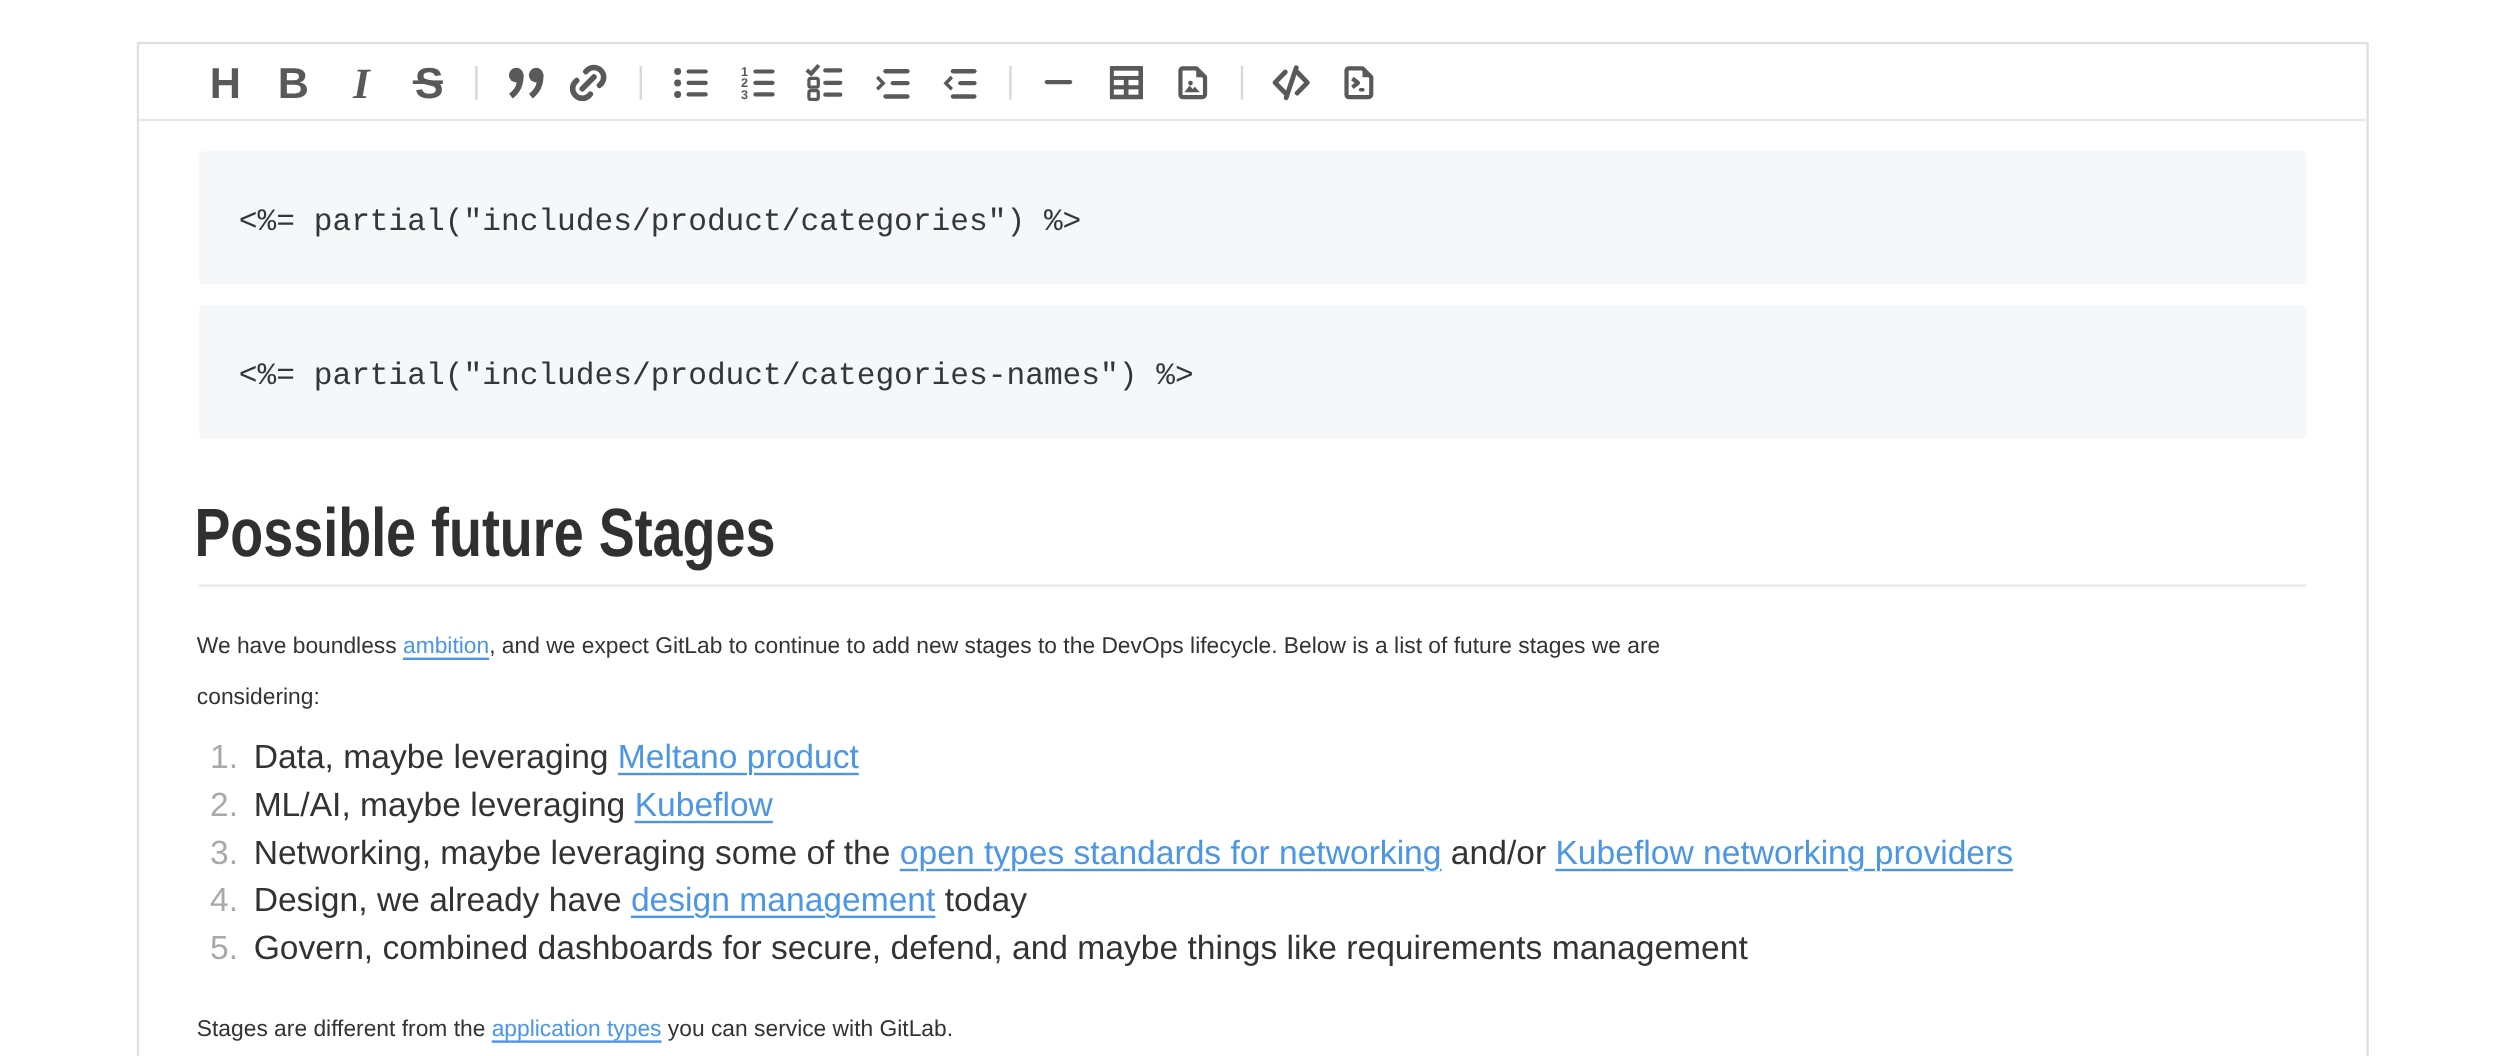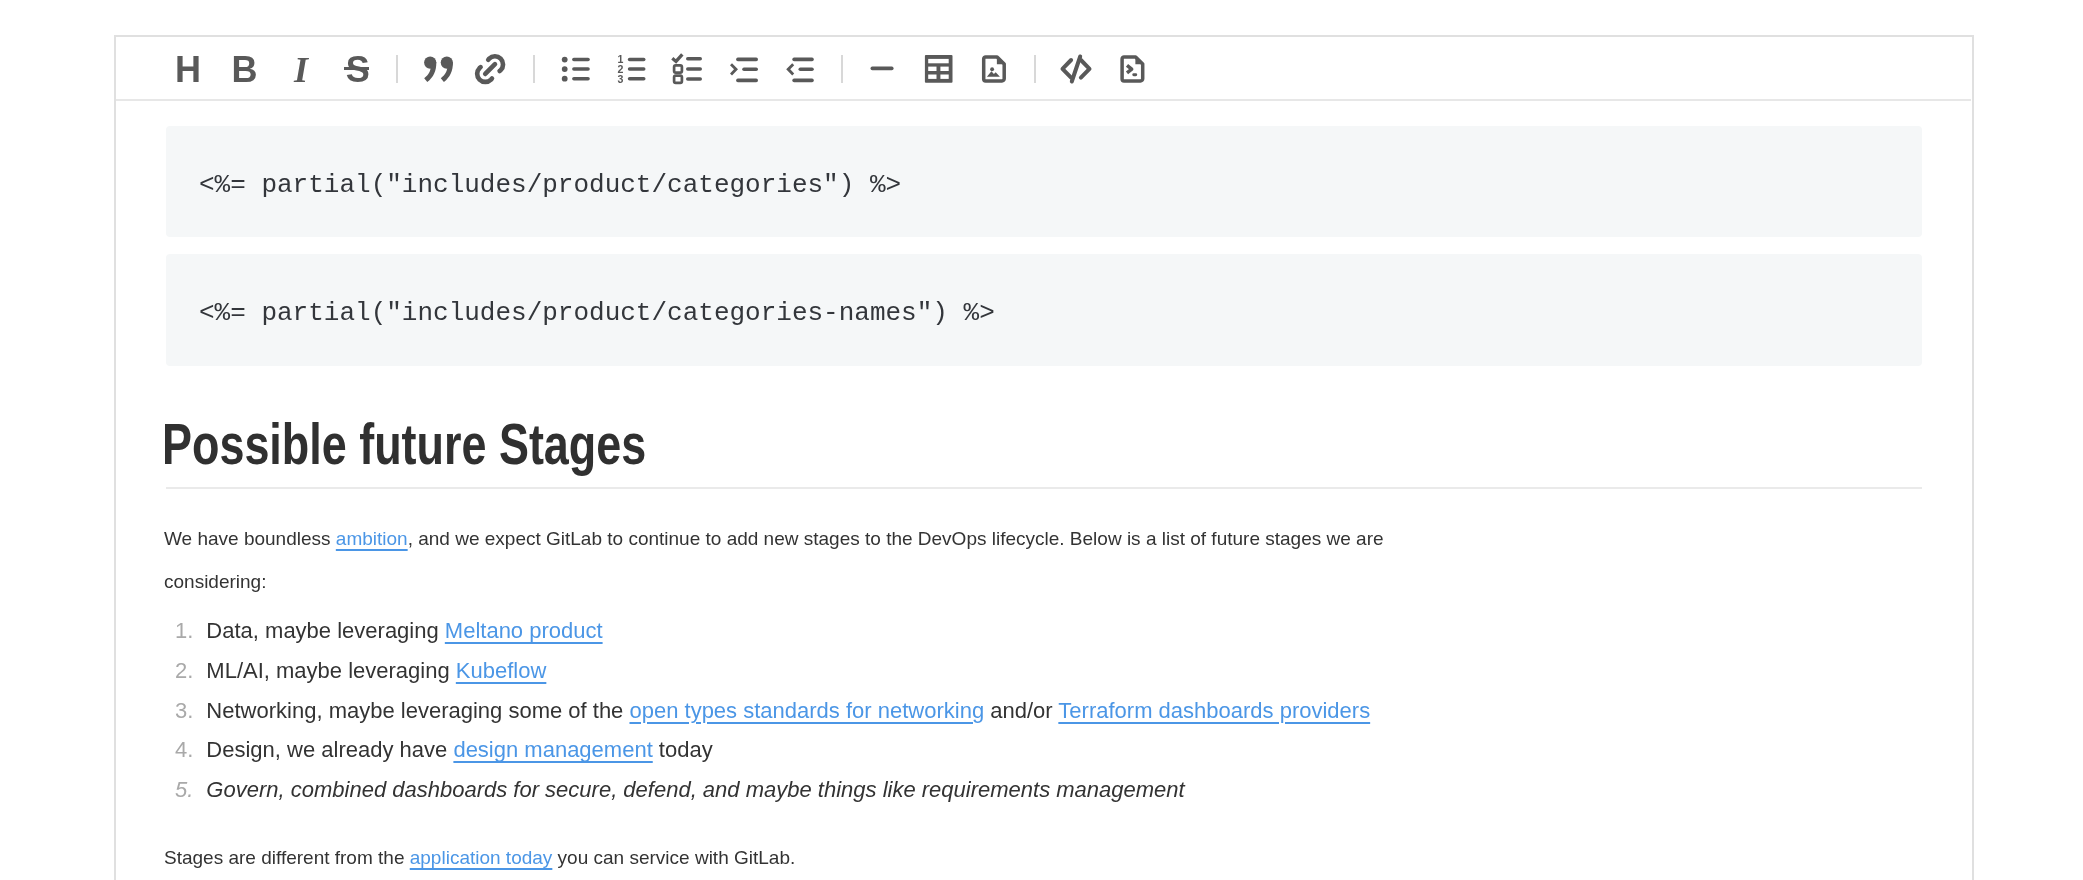--- a/index.html
+++ b/index.html
@@ -12,21 +12,21 @@
  font-family:"Liberation Sans",sans-serif;font-weight:700;font-size:36px;line-height:34px;}
 .sep{position:absolute;top:54.5px;width:2px;height:28px;background:#d8d8d8;}
 pre.code{position:absolute;left:166px;width:1756px;background:#f5f7f8;margin:0;border-radius:4px;
   font-family:"Liberation Mono",monospace;font-size:26px;color:#33363b;}
 pre.code span{position:absolute;left:33px;}
 #h2t{position:absolute;left:162px;top:414px;font-family:"Liberation Sans",sans-serif;
  font-weight:700;font-size:57px;line-height:60px;color:#303030;transform:scaleX(0.788);transform-origin:0 0;white-space:nowrap;}
 .bodytext{position:absolute;left:164px;font-family:"Liberation Sans",sans-serif;
  font-size:19px;line-height:43px;color:#333333;}
 .li{position:absolute;left:175px;font-family:"Liberation Sans",sans-serif;
- font-size:22px;line-height:39.7px;color:#333333;white-space:nowrap;}
+ font-size:28px;line-height:39.7px;color:#333333;white-space:nowrap;}
 .num{color:#a9a9a9;margin-right:13px;}
 a{color:#4b96e6;text-decoration:underline;text-decoration-thickness:2px;text-underline-offset:4px;}
 svg{display:block;}
 </style>
 </head>
 <body>
 <div id="panel"></div>
 <div id="toolbar"></div>
 
 <div class="ttxt" style="left:170.9px;">H</div>
@@ -155,17 +155,17 @@
 <pre class="code" style="top:126px;height:110.5px;"><span style="top:44.4px;">&lt;%= partial("includes/product/categories") %&gt;</span></pre>
 <pre class="code" style="top:254px;height:111.5px;"><span style="top:44.4px;">&lt;%= partial("includes/product/categories-names") %&gt;</span></pre>
 
 <div id="h2t">Possible future Stages</div>
 <div class="abs" style="left:166px;top:487px;width:1756px;height:2px;background:#eaeaea;"></div>
 
 <div class="bodytext" style="top:516.5px;width:1790px;">We have boundless <a>ambition</a>, and we expect GitLab to continue to add new stages to the DevOps lifecycle. Below is a list of future stages we are<br>considering:</div>
 
 <div class="li" style="top:611.2px;"><span class="num">1.</span>Data, maybe leveraging <a>Meltano product</a></div>
 <div class="li" style="top:650.9px;text-align:right;"><span class="num">2.</span>ML/AI, maybe leveraging <a>Kubeflow</a></div>
-<div class="li" style="top:690.6px;"><span class="num">3.</span>Networking, maybe leveraging some of the <a>open types standards for networking</a> and/or <a>Terraform dashboards providers</a></div>
+<div class="li" style="top:690.6px;"><span class="num">3.</span>Networking, maybe leveraging some of the <a>open types standards for networking</a> and/or <a>Kubeflow networking providers</a></div>
 <div class="li" style="top:730.3px;text-align:center;"><span class="num">4.</span>Design, we already have <a>design management</a> today</div>
-<div class="li" style="top:770px;font-style:italic;"><span class="num">5.</span>Govern, combined dashboards for secure, defend, and maybe things like requirements management</div>
+<div class="li" style="top:770px;"><span class="num">5.</span>Govern, combined dashboards for secure, defend, and maybe things like requirements management</div>
 
-<div class="bodytext" style="top:835.5px;">Stages are different from the <a>application today</a> you can service with GitLab.</div>
+<div class="bodytext" style="top:835.5px;">Stages are different from the <a>application types</a> you can service with GitLab.</div>
 
 </body></html>

